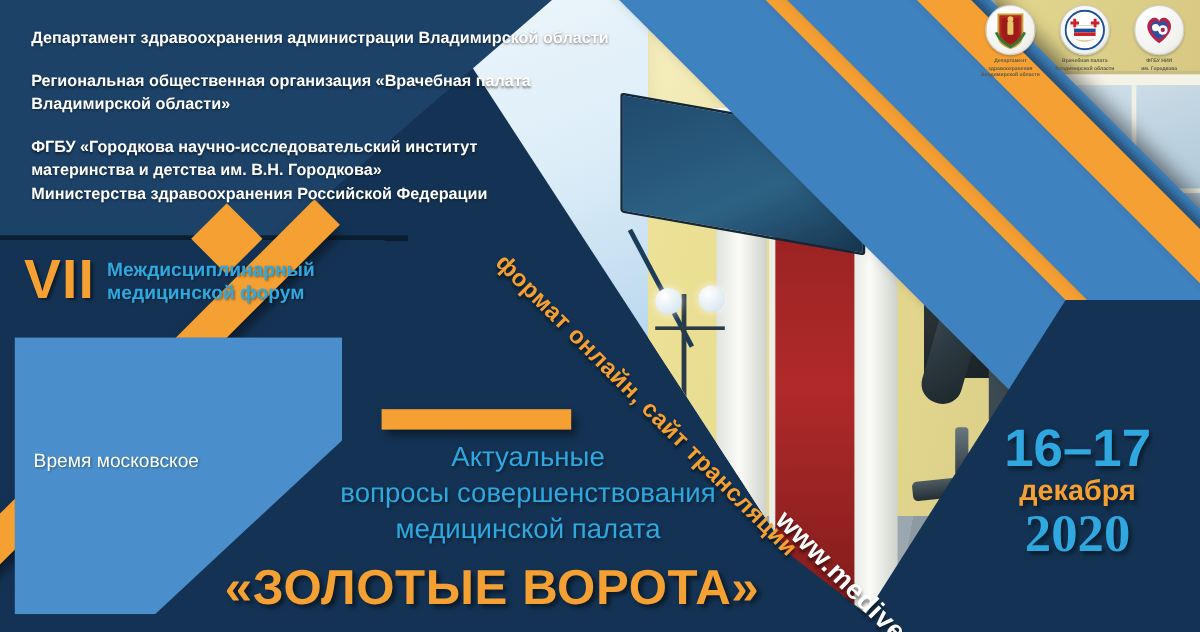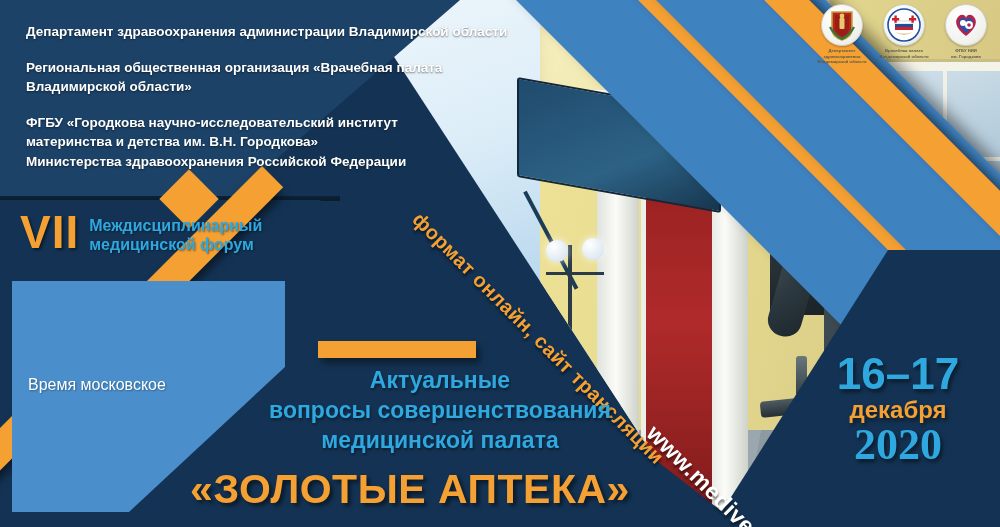--- a/index.html
+++ b/index.html
@@ -259,21 +259,21 @@
     margin-top:44px;
   }
 
   .orange-rule{
     position:absolute;left:318px;top:341px;width:158px;height:17px;background:#f5a033;
     box-shadow:4px 5px 7px rgba(0,0,0,.45);
   }
 
   .subject{
     position:absolute;left:180px;top:366px;width:520px;text-align:center;
-    color:#2fa8e0;font-size:23px;font-weight:bold;line-height:1.3;
+    color:#2fa8e0;font-size:23px;font-weight:normal;line-height:1.3;
     text-shadow:1px 2px 3px rgba(0,0,0,.45);
   }
   .big-title{
     position:absolute;left:150px;top:466px;width:520px;text-align:center;
     color:#f5a033;font-size:41px;font-weight:bold;letter-spacing:.5px;
     text-shadow:3px 3px 4px rgba(0,0,0,.55);
   }
 
   
   .date-block{position:absolute;right:14px;top:352px;width:176px;text-align:center;}
@@ -413,21 +413,21 @@
 
   <div class="city-box"></div>
   <div class="city-sub">Время московское</div>
 
   <div class="orange-rule"></div>
   <div class="subject">
     <div>Актуальные</div>
     <div>вопросы совершенствования</div>
     <div>медицинской палата</div>
   </div>
-  <div class="big-title">«ЗОЛОТЫЕ АПТЕКА»</div>
+  <div class="big-title">«ЗОЛОТЫЕ ВОРОТА»</div>
 
   <div class="date-block">
     <div class="date-days">16–17</div>
     <div class="date-month">декабря</div>
     <div class="date-year">2020</div>
   </div>
 
   <div class="logos">
 
     <div class="logo">

